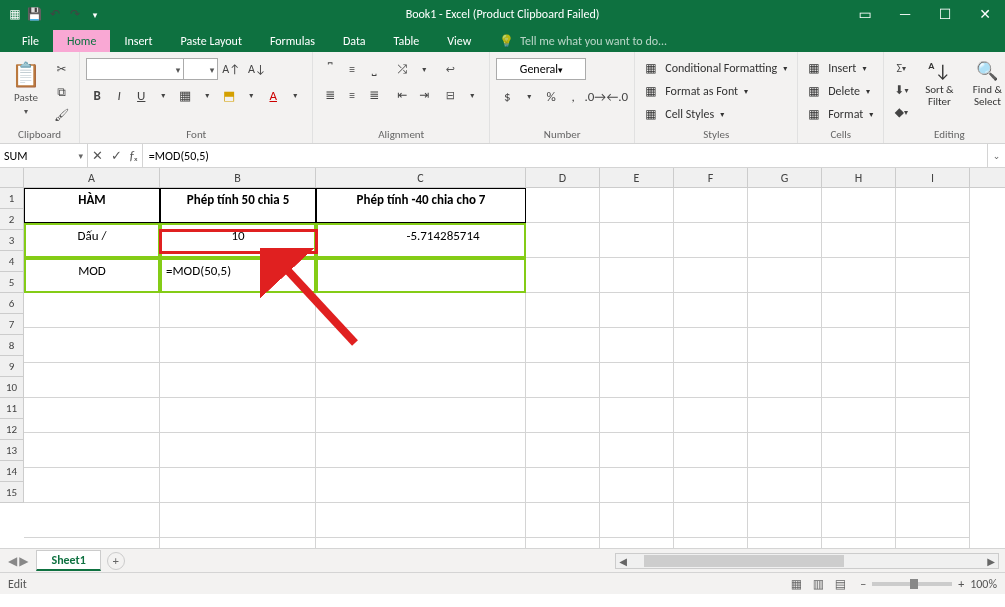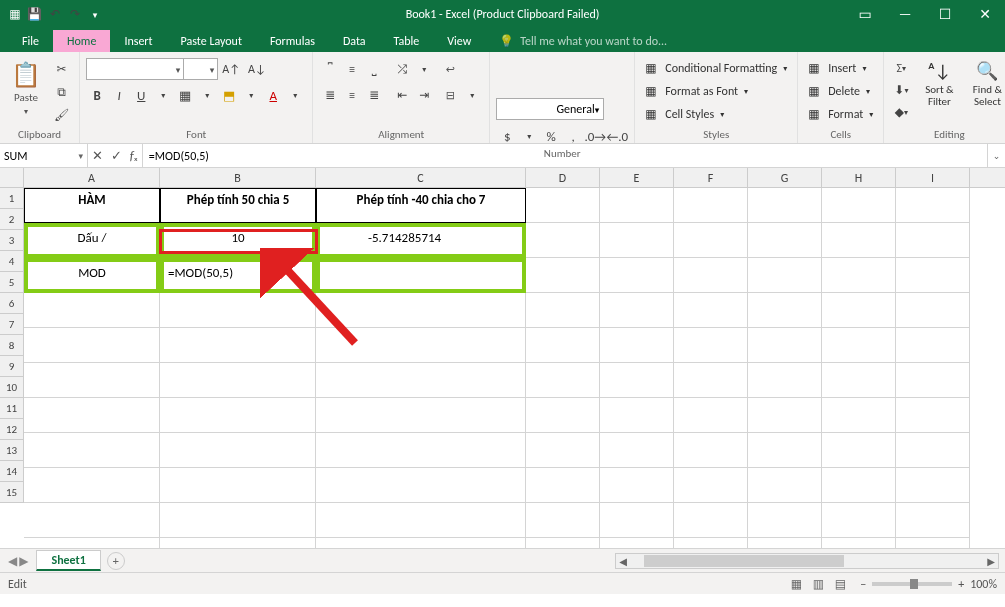--- a/index.html
+++ b/index.html
@@ -37,21 +37,21 @@
 .selbox.fn { width: 98px; }
 .selbox.fs { width: 34px; border-left: none; }
 .iconrow { display: flex; gap: 0; }
 .iconrow .rbtn { width: 22px; height: 20px; font-size: 13px; }
 
 .align-block { display: flex; flex-direction: column; gap: 6px; padding-top: 3px; }
 .align-row { display: flex; gap: 0; }
 .align-row .rbtn { width: 22px; height: 20px; }
 
 .num-block { display: flex; flex-direction: column; gap: 6px; padding-top: 2px; }
-.numfmt { border: 1px solid #ababab; background: #fff; height: 22px; width: 108px; display: flex; align-items: center; padding: 0 4px; font-size: 12px; justify-content: flex-end; margin-top: 40px; }
+.numfmt { border: 1px solid #ababab; background: #fff; height: 22px; width: 90px; display: flex; align-items: center; padding: 0 4px; font-size: 12px; justify-content: center; }
 
 .styles-block, .cells-block, .edit-block { display: flex; flex-direction: column; gap: 3px; padding-top: 2px; }
 .style-item, .cell-item { display: flex; align-items: center; gap: 6px; height: 20px; font-size: 12px; color: #333; padding: 0 4px; white-space: nowrap; }
 .ci-icn { width: 14px; height: 14px; display: inline-block; }
 
 .edit-cols { display: flex; gap: 6px; padding-top: 2px; }
 .edit-col { display: flex; flex-direction: column; gap: 2px; align-items: center; }
 .big-btn { display: flex; flex-direction: column; align-items: center; width: 42px; font-size: 11px; color: #333; padding-top: 2px; gap: 2px; }
 
 
@@ -67,22 +67,22 @@
 .grid-wrap { position: relative; height: 380px; overflow: hidden; }
 .corner { position: absolute; left: 0; top: 0; width: 24px; height: 20px; background: #f0f0f0; border-right: 1px solid #ccc; border-bottom: 1px solid #ccc; }
 .colheaders { position: absolute; left: 24px; top: 0; right: 0; height: 20px; display: flex; background: #f0f0f0; border-bottom: 1px solid #ccc; }
 .colheaders div { border-right: 1px solid #ccc; text-align: center; font-size: 12px; color: #444; line-height: 20px; }
 .rowheaders { position: absolute; left: 0; top: 20px; width: 24px; background: #f0f0f0; border-right: 1px solid #ccc; }
 .rowheaders div { height: 21px; border-bottom: 1px solid #ccc; text-align: center; font-size: 11px; color: #444; line-height: 21px; }
 .cells { position: absolute; left: 24px; top: 20px; right: 0; bottom: 0; }
 .row { display: flex; height: 35px; }
 .cell { border-right: 1px solid #d4d4d4; border-bottom: 1px solid #d4d4d4; padding: 0 4px; font-size: 13px; line-height: 21px; overflow: hidden; white-space: nowrap; }
 .cell.hdr { border: 1px solid #000; font-weight: bold; text-align: center; background: #fff; }
-.cell.bd { border: 4px solid #84cc16; text-align: center; }
-.cell.right { text-align: left; padding-left: 48px; }
+.cell.bd { border: 2px solid #84cc16; text-align: center; }
+.cell.right { text-align: center; padding-left: 48px; }
 .cell.active-edit { text-align: left; }
 
 .highlight-box { position: absolute; border: 3px solid #e02020; pointer-events: none; z-index: 10; }
 .arrow-svg { position: absolute; pointer-events: none; z-index: 11; }
 
 
 .sheettabs { height: 24px; border-top: 1px solid #d4d4d4; display: flex; align-items: center; background: #f3f2f1; font-size: 12px; position: relative; }
 .sheettabs .nav { display: flex; gap: 2px; padding: 0 8px; color: #888; }
 .sheet-tab { background: #fff; border: 1px solid #ccc; border-bottom: 2px solid #0e7140; padding: 2px 14px; font-weight: bold; color: #0e7140; }
 .addsheet { margin-left: 6px; width: 18px; height: 18px; border: 1px solid #ccc; border-radius: 50%; display: flex; align-items: center; justify-content: center; color: #666; }

